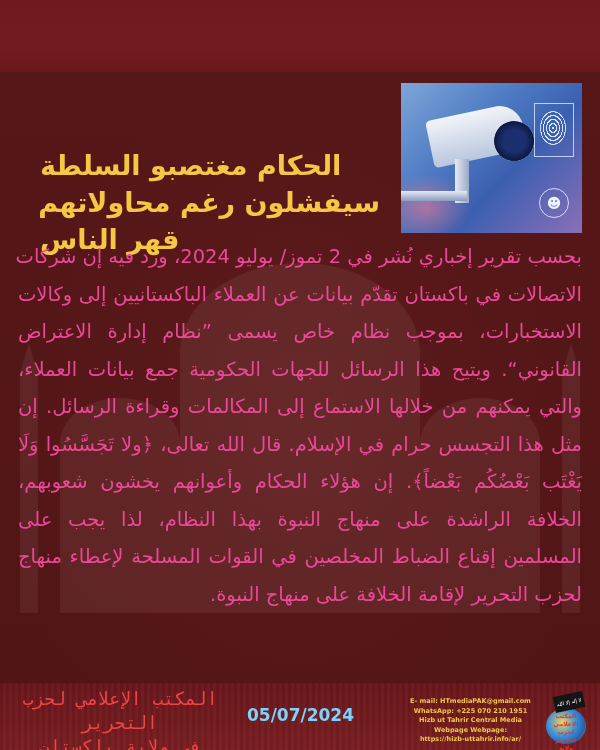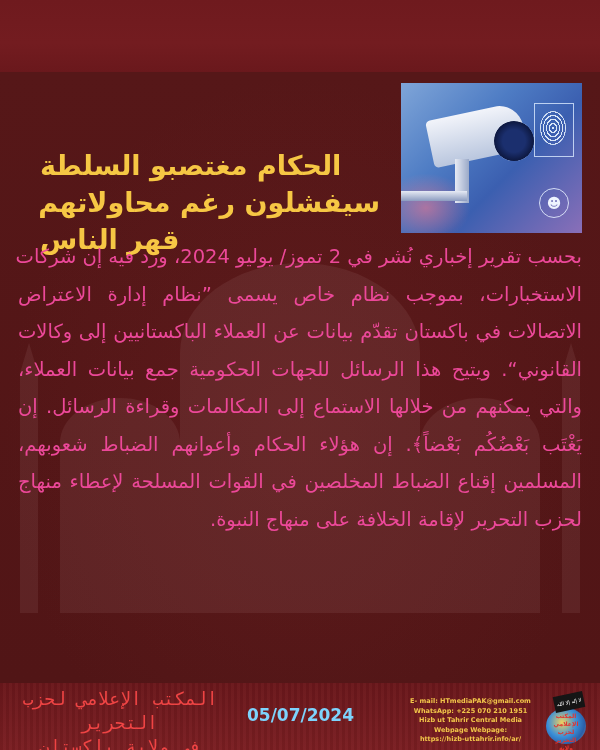--- a/index.html
+++ b/index.html
@@ -152,25 +152,27 @@
 </div>
 
 <div class="headline">
   <div>الحكام مغتصبو السلطة</div>
   <div>سيفشلون رغم محاولاتهم</div>
   <div>قهر الناس</div>
 </div>
 
 <div class="article">
   <span class="line">بحسب تقرير إخباري نُشر في 2 تموز/ يوليو 2024، ورد فيه إن شركات</span>
+  <span class="line">الاتصالات في باكستان تقدّم بيانات عن العملاء الباكستانيين إلى وكالات</span>
   <span class="line">الاستخبارات، بموجب نظام خاص يسمى ”نظام إدارة الاعتراض</span>
-  <span class="line">الاتصالات في باكستان تقدّم بيانات عن العملاء الباكستانيين إلى وكالات</span>
   <span class="line">القانوني“. ويتيح هذا الرسائل للجهات الحكومية جمع بيانات العملاء،</span>
   <span class="line">والتي يمكنهم من خلالها الاستماع إلى المكالمات وقراءة الرسائل. إن</span>
-  <span class="line">يَغْتَب بَعْضُكُم بَعْضاً﴾. إن هؤلاء الحكام وأعوانهم الضباط شعوبهم،</span>
+  <span class="line">مثل هذا التجسس حرام في الإسلام. قال الله تعالى، ﴿ولا تَجَسَّسُوا وَلَا</span>
+  <span class="line">يَغْتَب بَعْضُكُم بَعْضاً﴾. إن هؤلاء الحكام وأعوانهم يخشون شعوبهم،</span>
+  <span class="line">الخلافة الراشدة على منهاج النبوة بهذا النظام، لذا يجب على</span>
   <span class="line">المسلمين إقناع الضباط المخلصين في القوات المسلحة لإعطاء منهاج</span>
   <span class="line last">لحزب التحرير لإقامة الخلافة على منهاج النبوة.</span>
 </div>
 
 <div class="footer"></div>
 
 <div class="footer-office">
   <div>المكتب الإعلامي لحزب التحرير</div>
   <div>في ولاية باكستان</div>
 </div>

